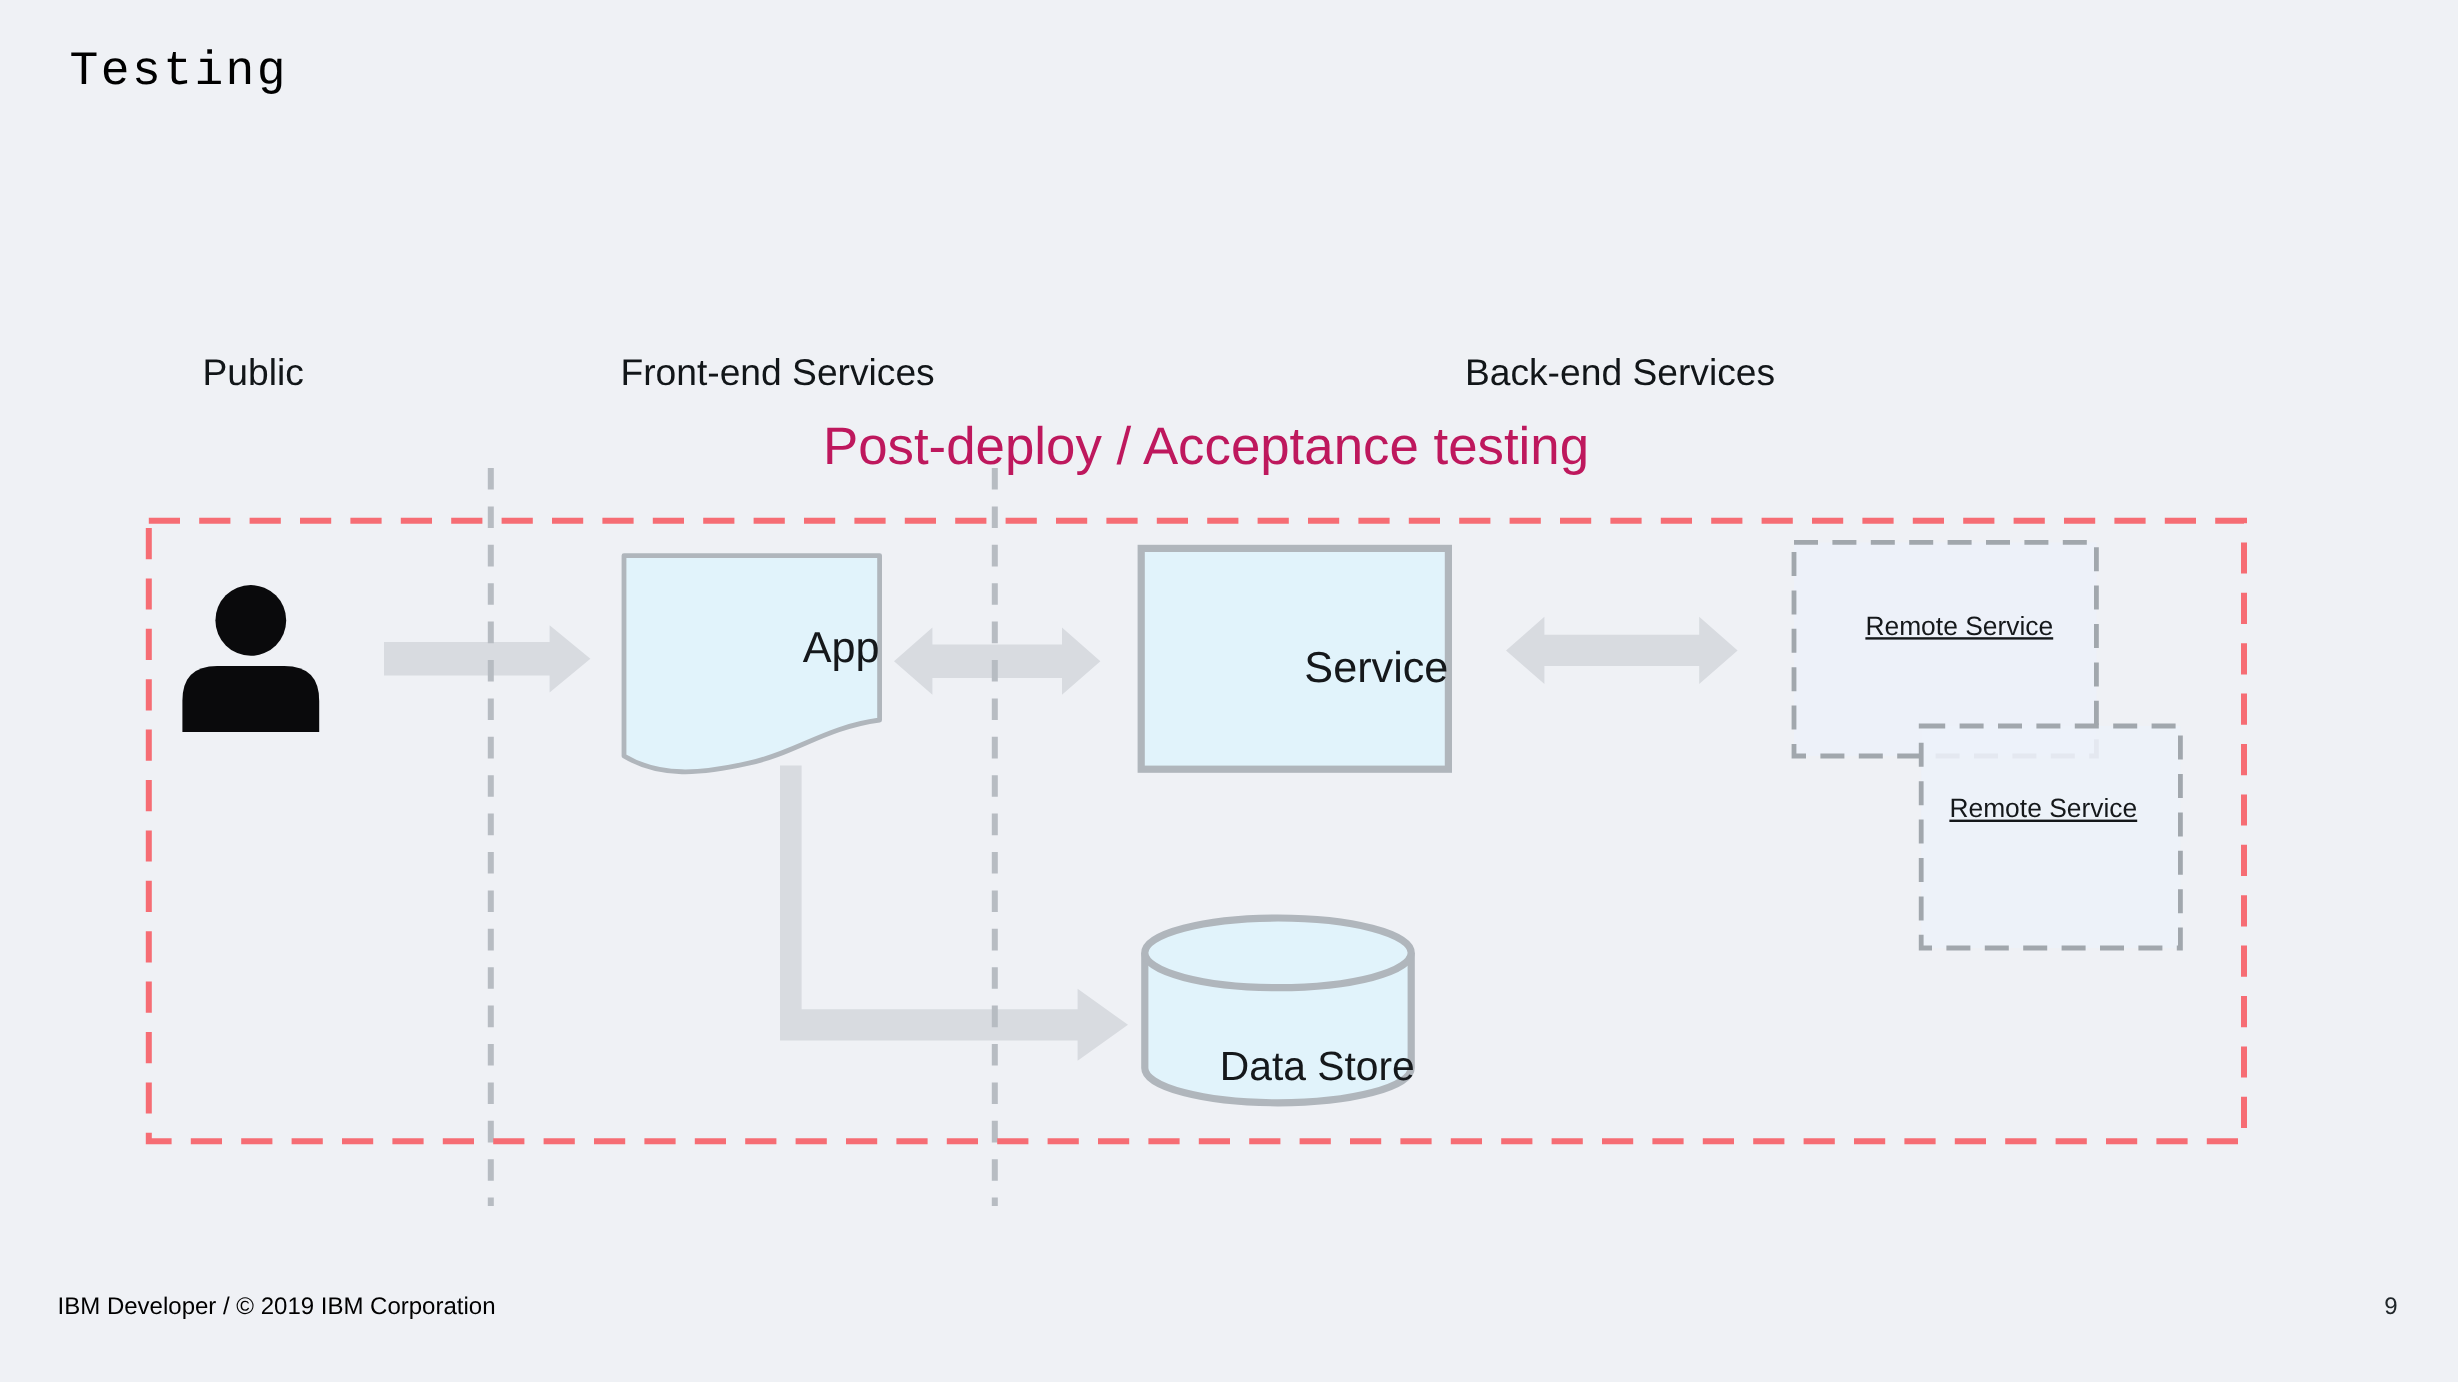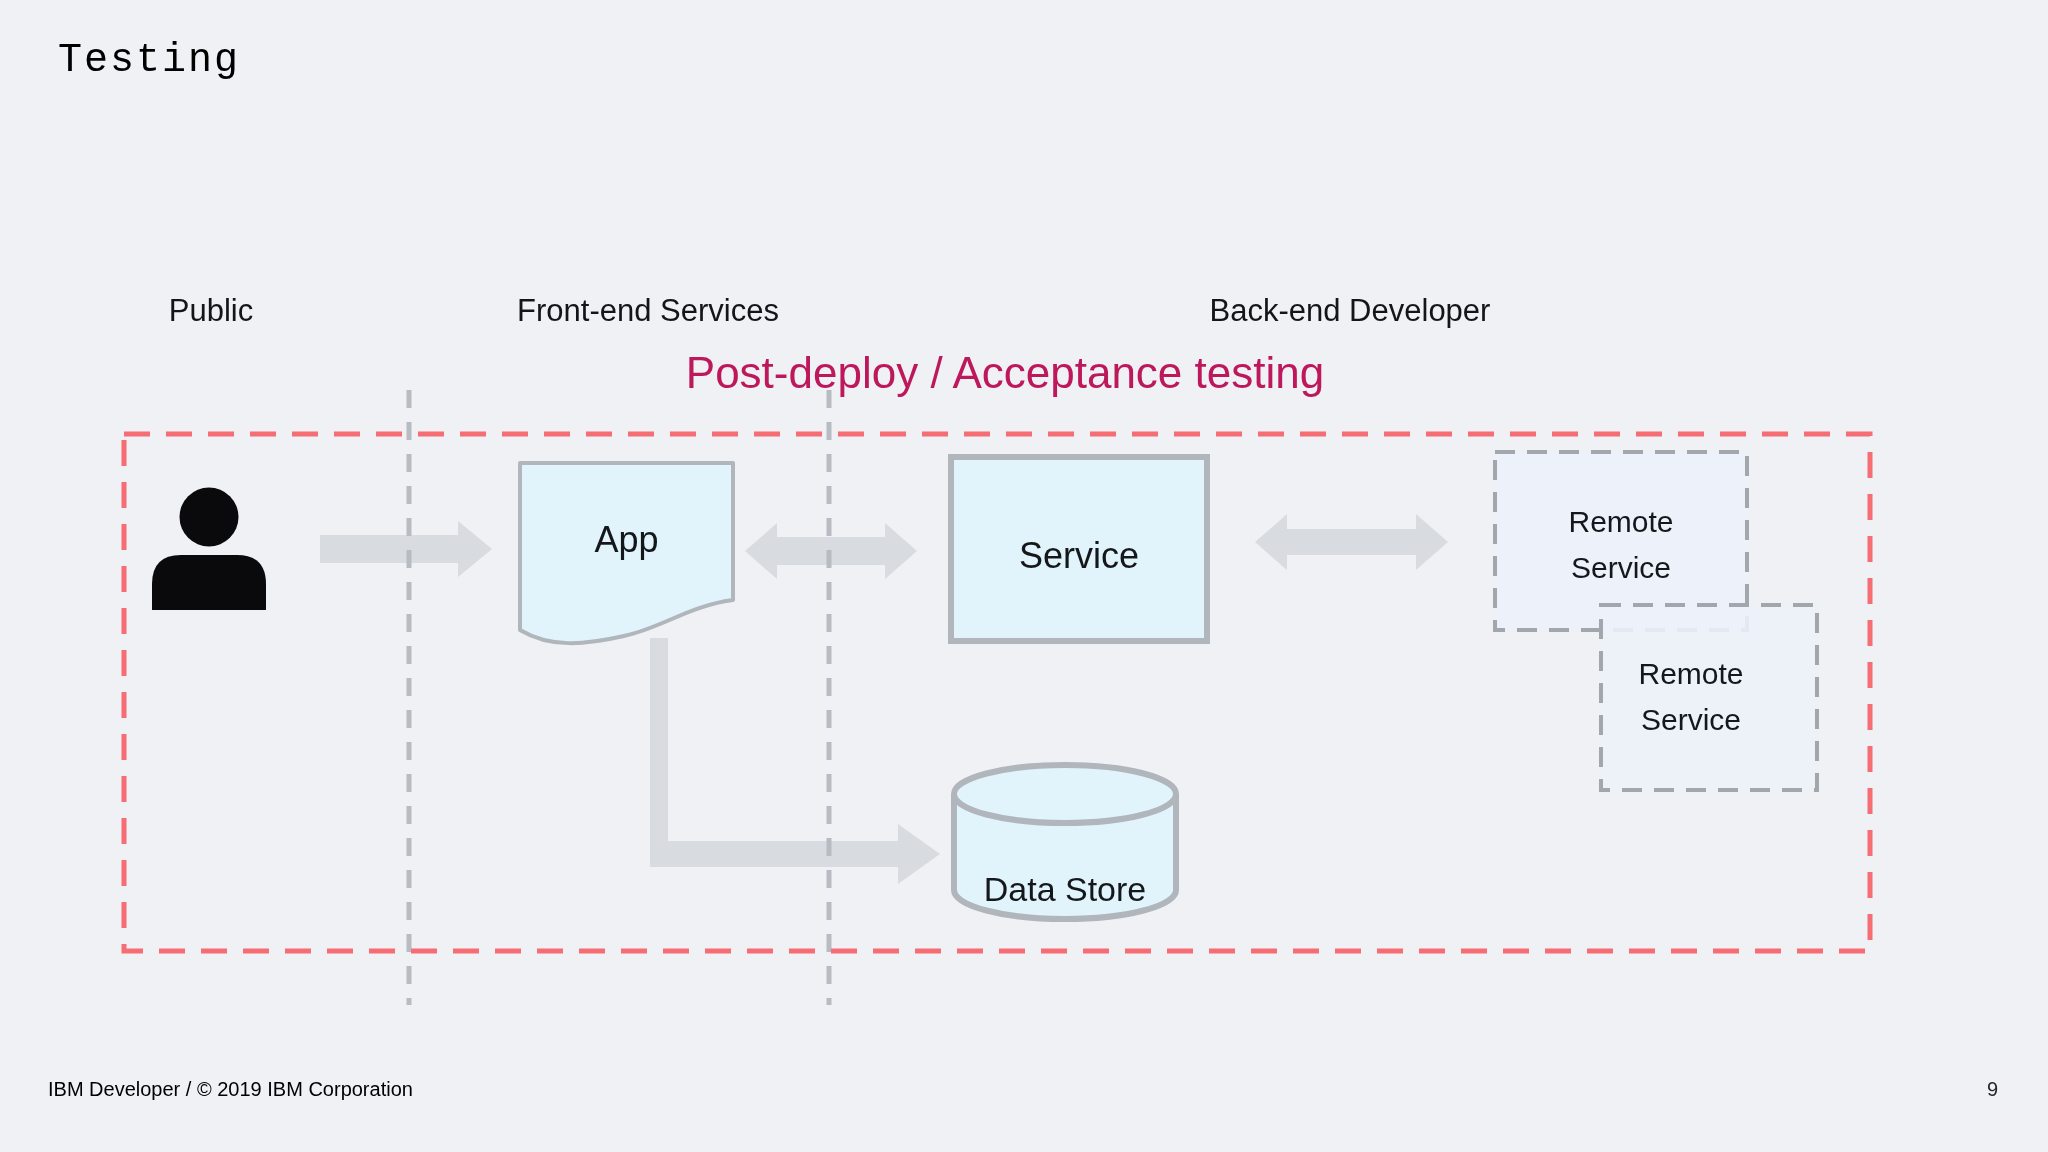--- a/index.html
+++ b/index.html
@@ -22,41 +22,41 @@
   }
   .lane-label.public{left:61px;width:300px;}
   .lane-label.frontend{left:448px;width:400px;}
   .lane-label.backend{left:1150px;width:400px;}
   .test-heading{
     left:605px;top:348px;width:800px;text-align:center;
     font-size:44px;color:#be185d;
   }
   svg.diagram{left:0;top:0;width:2048px;height:1152px;}
   .node-label{
-    text-align:center;color:#15181b;line-height:44px;
+    text-align:right;color:#15181b;line-height:44px;
   }
   .app-label{left:520px;top:518px;width:213px;font-size:36px;}
   .service-label{left:951px;top:534px;width:256px;font-size:36px;}
-  .remote-label{width:180px;font-size:30px;line-height:46px;}
+  .remote-label{width:180px;font-size:22px;line-height:46px;text-decoration:underline;}
   .remote-label.r1{left:1531px;top:499px;}
   .remote-label.r2{left:1601px;top:651px;}
   .datastore-label{left:951px;top:839px;width:228px;font-size:34px;margin-top:28px;}
   .footer-text{left:48px;top:1078px;font-size:20px;color:#000000;}
   .page-number{right:50px;top:1078px;font-size:20px;color:#21272a;text-align:right;}
 </style>
 </head>
 <body>
 
 <div class="slide">
 
   <div class="abs slide-title">Testing</div>
 
   <div class="abs lane-label public">Public</div>
   <div class="abs lane-label frontend">Front-end Services</div>
-  <div class="abs lane-label backend">Back-end Developer</div>
+  <div class="abs lane-label backend">Back-end Services</div>
 
   <div class="abs test-heading">Post-deploy / Acceptance testing</div>
 
   <svg class="abs diagram" viewBox="0 0 2048 1152" xmlns="http://www.w3.org/2000/svg">
 
     <polygon fill="#d8dbe0" points="320,535 458,535 458,521 492,549 458,577 458,563 320,563"></polygon>
     <polygon fill="#d8dbe0" points="745,551 777,523 777,537 885,537 885,523 917,551 885,579 885,565 777,565 777,579"></polygon>
     <polygon fill="#d8dbe0" points="1255,542 1287,514 1287,529 1416,529 1416,514 1448,542 1416,570 1416,555 1287,555 1287,570"></polygon>
     <polygon fill="#d8dbe0" points="650,638 668,638 668,841 898,841 898,824 940,854 898,884 898,867 650,867"></polygon>
 

